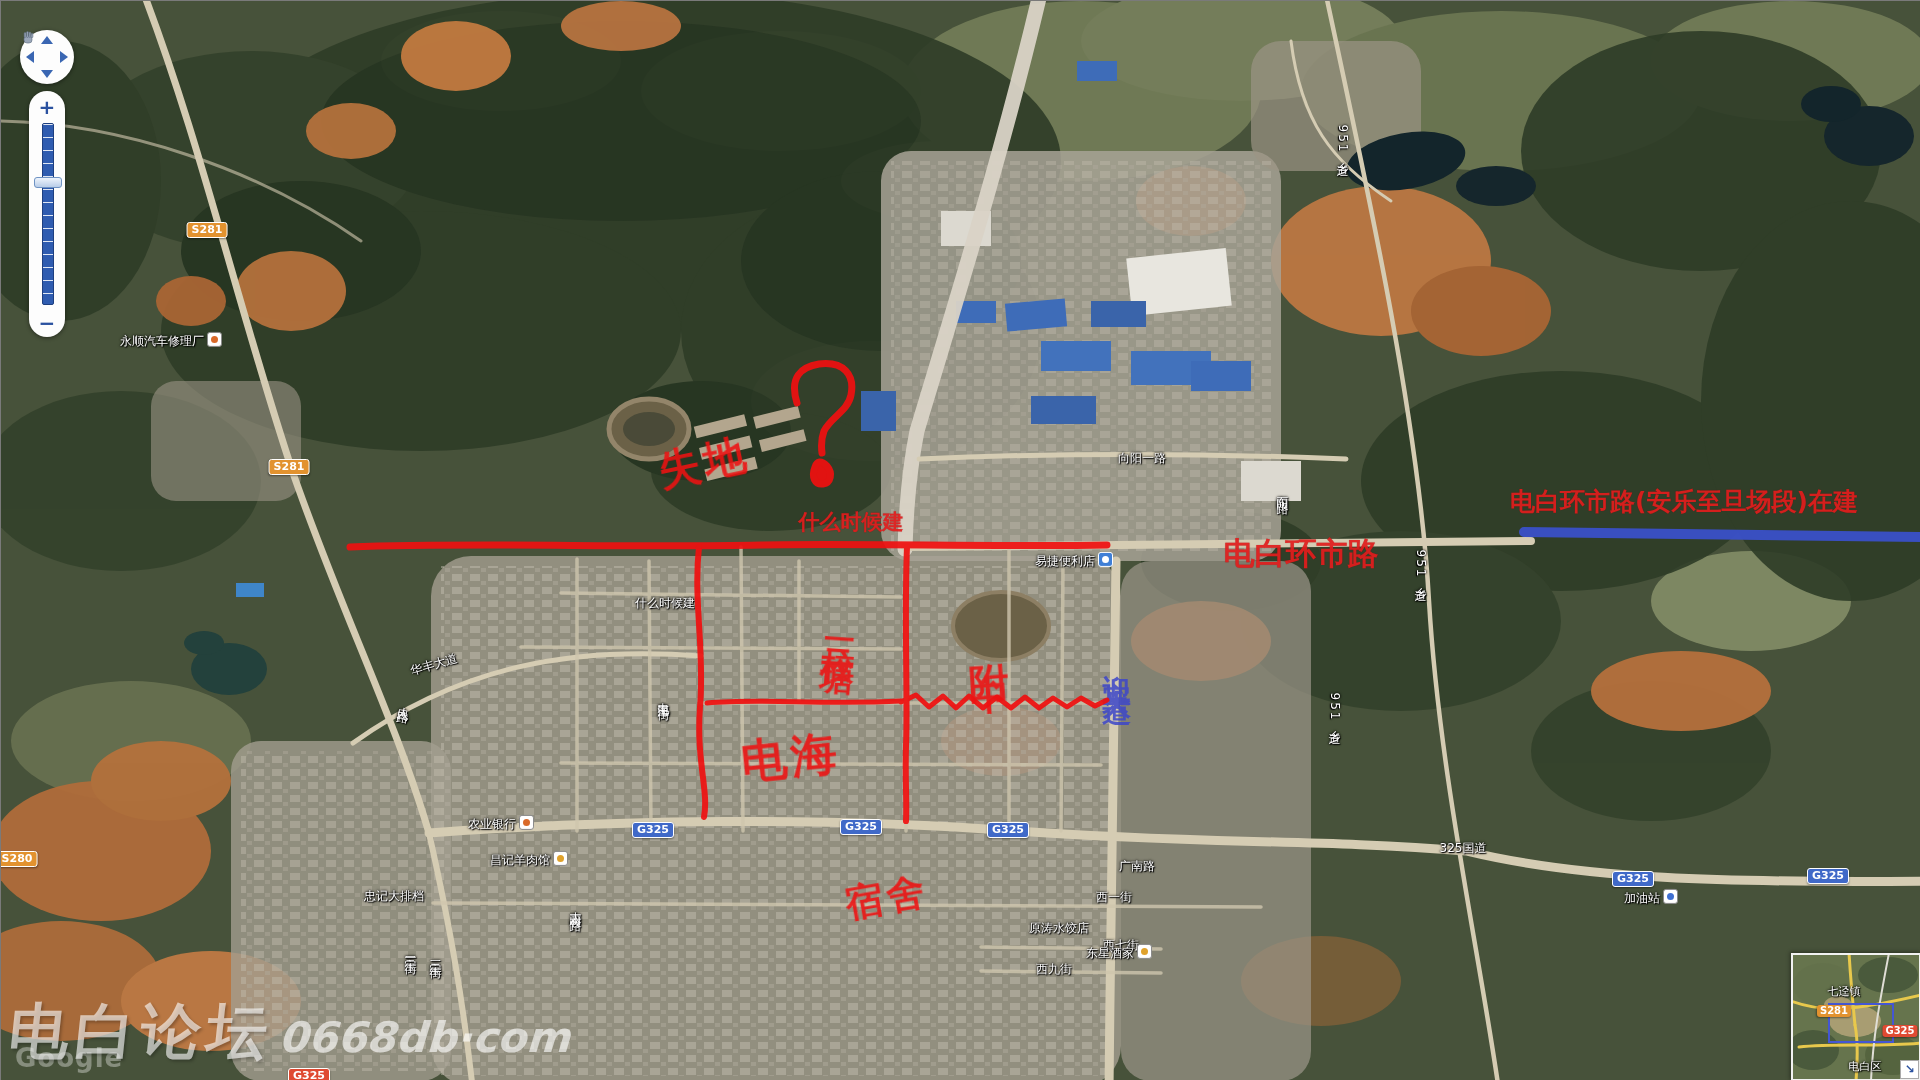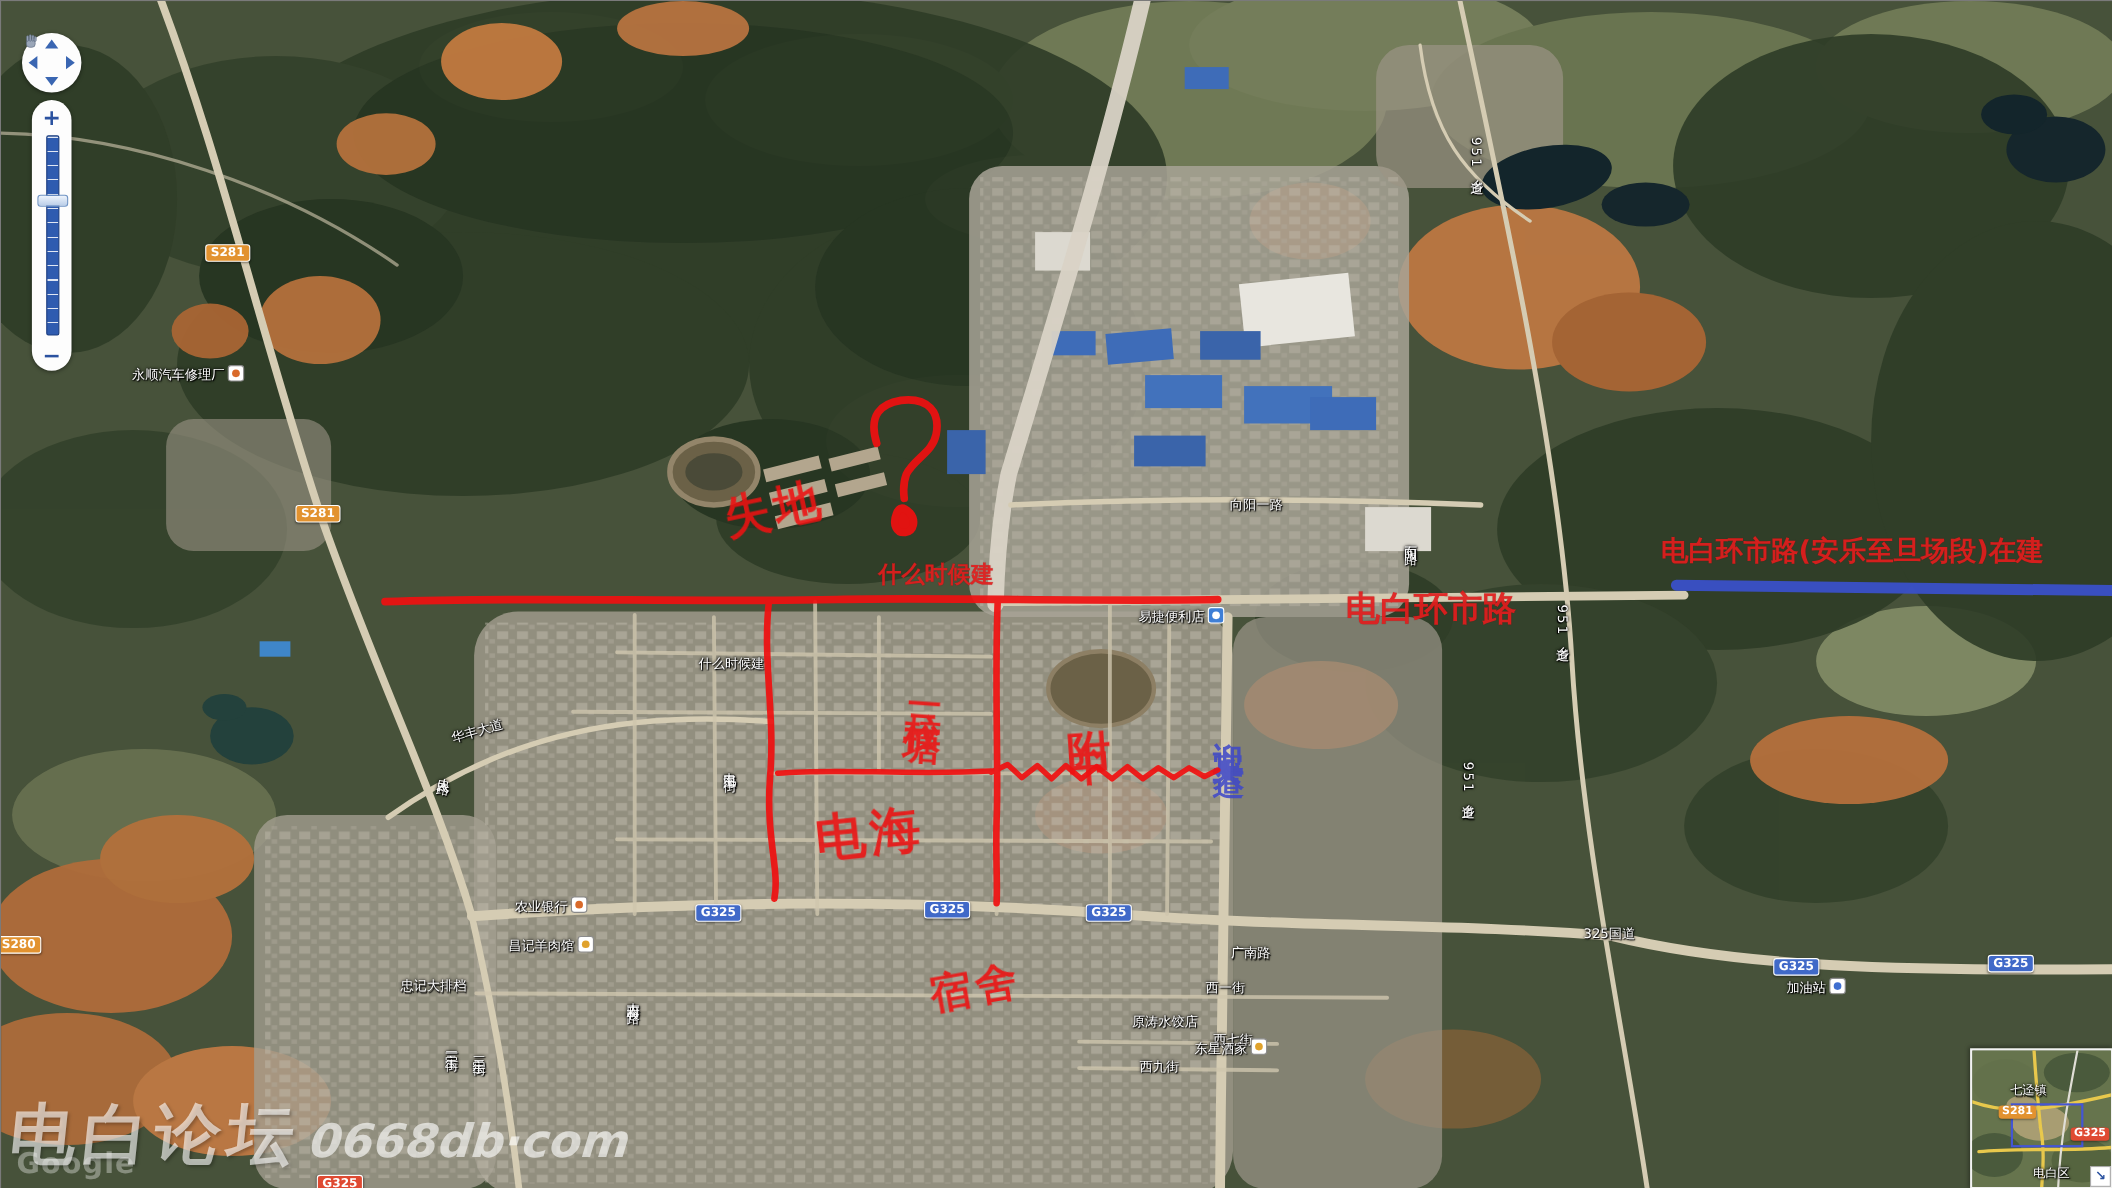--- a/index.html
+++ b/index.html
@@ -232,21 +232,21 @@
   <div id="labels-layer" class="layer">
       <div class="maplabel" style="left: 170px; top: 339px;">永顺汽车修理厂<span class="poi-icon marker"></span></div>
       <div class="badge badge-orange" style="left: 206px; top: 229px;">S281</div>
       <div class="badge badge-orange" style="left: 288px; top: 466px;">S281</div>
       <div class="badge badge-orange" style="left: 16px; top: 858px;">S280</div>
       <div class="maplabel" style="left: 433px; top: 664px; transform: translate(-50%, -50%) rotate(-16deg);">华丰大道</div>
       <div class="maplabel vertical" style="left: 404px; top: 700px; transform: translate(-50%, -50%) rotate(10deg);">人民路</div>
       <div class="maplabel" style="left: 664px; top: 603px;">什么时候建</div>
       <div class="maplabel vertical" style="left: 662px; top: 696px;">电海三街</div>
       <div class="maplabel" style="left: 500px; top: 822px;">农业银行<span class="poi-icon marker"></span></div>
-      <div class="maplabel" style="left: 480px; top: 858px; padding-left: 40px;">昌记羊肉馆<span class="poi-icon food"></span></div>
+      <div class="maplabel" style="left: 508px; top: 858px; padding-left: 40px;">昌记羊肉馆<span class="poi-icon food"></span></div>
       <div class="maplabel" style="left: 393px; top: 896px;">忠记大排档</div>
       <div class="maplabel vertical" style="left: 574px; top: 906px;">大山村一路</div>
       <div class="maplabel vertical" style="left: 409px; top: 950px;">三宝一街</div>
       <div class="maplabel vertical" style="left: 434px; top: 954px;">三宝二街</div>
       <div class="maplabel" style="left: 1136px; top: 866px;">广南路</div>
       <div class="maplabel" style="left: 1462px; top: 848px;">325国道</div>
       <div class="maplabel" style="left: 1650px; top: 896px;">加油站<span class="poi-icon gas"></span></div>
       <div class="maplabel" style="left: 1141px; top: 458px;">向阳一路</div>
       <div class="maplabel vertical" style="left: 1281px; top: 490px;">向阳一路</div>
       <div class="maplabel vertical" style="left: 1341px; top: 140px;">951乡道</div>

